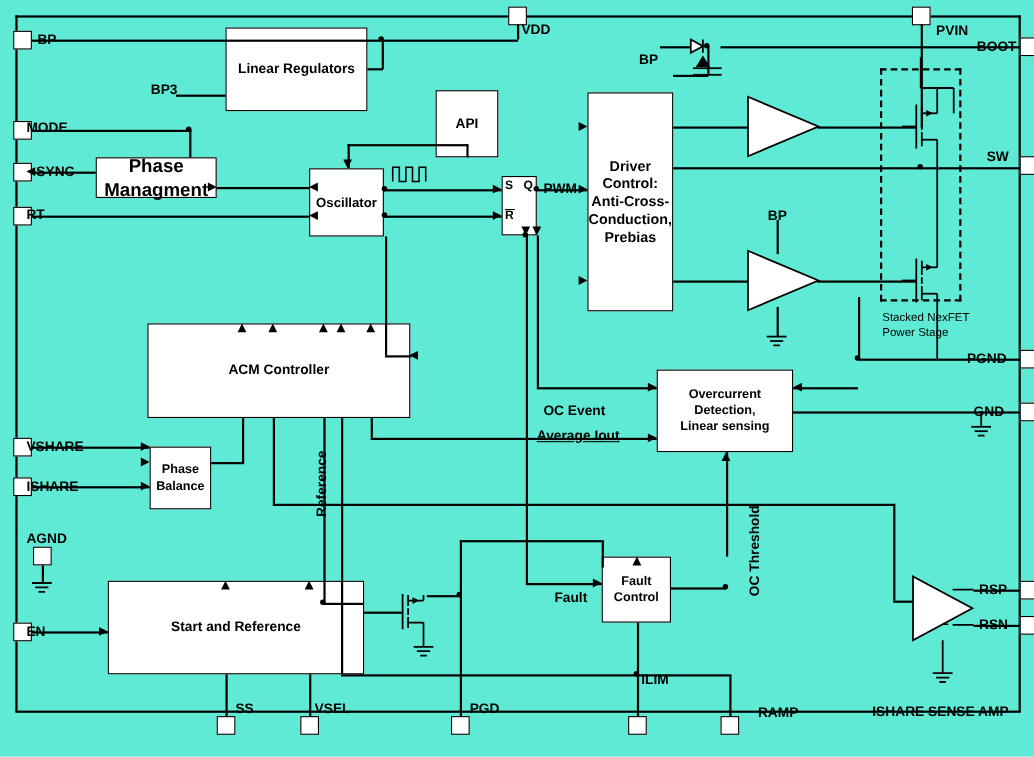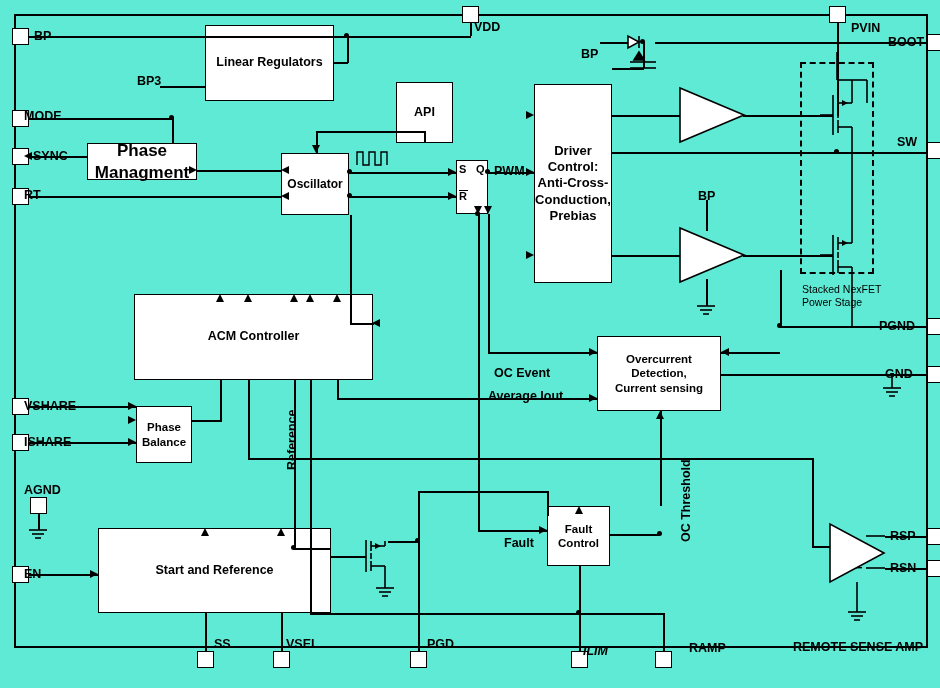--- a/index.html
+++ b/index.html
@@ -75,21 +75,21 @@
   <div class="pin" style="left:197px;top:651px;width:17px;height:17px;"></div>
   <div class="lbl" style="left:214px;top:637px;">SS</div>
 
   <div class="pin" style="left:273px;top:651px;width:17px;height:17px;"></div>
   <div class="lbl" style="left:286px;top:637px;text-align:center;">VSEL</div>
 
   <div class="pin" style="left:410px;top:651px;width:17px;height:17px;"></div>
   <div class="lbl" style="left:427px;top:637px;">PGD</div>
 
   <div class="pin" style="left:571px;top:651px;width:17px;height:17px;"></div>
-  <div class="lbl" style="left:583px;top:644px;font-style:italic;">ILIM</div>
+  <div class="lbl" style="left:583px;top:611px;">ILIM</div>
 
   <div class="pin" style="left:655px;top:651px;width:17px;height:17px;"></div>
   <div class="lbl" style="left:689px;top:641px;">RAMP</div>
 
   <div class="pin" style="left:927px;top:528px;width:17px;height:17px;"></div>
   <div class="lbl" style="left:890px;top:529px;">RSP</div>
 
   <div class="pin" style="left:927px;top:560px;width:17px;height:17px;"></div>
   <div class="lbl" style="left:890px;top:561px;">RSN</div>
 
@@ -105,45 +105,45 @@
 Anti-Cross-Conduction,
 Prebias</div>
 
   <div class="blk" style="left:134px;top:294px;width:239px;height:86px;">ACM Controller</div>
 
   <div class="blk" style="left:136px;top:406px;width:56px;height:57px;font-size:11.5px;white-space:pre-line;">Phase
 Balance</div>
 
   <div class="blk" style="left:597px;top:336px;width:124px;height:75px;font-size:11.5px;white-space:pre-line;">Overcurrent
 Detection,
-Current sensing</div>
+Linear sensing</div>
 
   <div class="blk" style="left:547px;top:506px;width:63px;height:60px;font-size:11.5px;white-space:pre-line;">Fault
 Control</div>
 
   <div class="blk" style="left:98px;top:528px;width:233px;height:85px;">Start and Reference</div>
 
   <div class="blk" style="left:456px;top:160px;width:32px;height:54px;background:#fff;"></div>
   <div class="lbl" style="left:459px;top:163px;font-size:11px;">S</div>
   <div class="lbl" style="left:476px;top:163px;font-size:11px;">Q</div>
   <div class="lbl" style="left:459px;top:190px;font-size:11px;">R</div>
   <div class="wire h" style="left:459px;top:190px;width:9px;height:1px;"></div>
 
   <div class="lbl" style="left:137px;top:74px;">BP3</div>
   <div class="lbl" style="left:581px;top:47px;">BP</div>
   <div class="lbl" style="left:698px;top:189px;">BP</div>
   <div class="lbl" style="left:494px;top:164px;">PWM</div>
   <div class="lbl" style="left:494px;top:366px;">OC Event</div>
-  <div class="lbl" style="left:488px;top:389px;">Average Iout</div>
+  <div class="lbl" style="left:488px;top:389px;text-decoration:underline;">Average Iout</div>
   <div class="lbl" style="left:504px;top:536px;">Fault</div>
   <div class="lbl vert" style="left:285px;top:470px;transform:rotate(-90deg);">Reference</div>
   <div class="lbl vert" style="left:679px;top:542px;transform:rotate(-90deg);">OC Threshold</div>
   <div class="lbl small" style="left:802px;top:283px;white-space:pre-line;line-height:1.2;">Stacked NexFET
 Power Stage</div>
-  <div class="lbl" style="left:793px;top:640px;">REMOTE SENSE AMP</div>
+  <div class="lbl" style="left:793px;top:640px;">ISHARE SENSE AMP</div>
   <div class="lbl" style="left:855px;top:539px;font-size:13px;">+</div>
   <div class="lbl" style="left:855px;top:560px;font-size:13px;">−</div>
 
   <div class="wire h" style="left:29px;top:36px;width:320px;"></div>
   <div class="wire v" style="left:347px;top:36px;height:27px;"></div>
   <div class="wire h" style="left:334px;top:62px;width:14px;"></div>
   <div class="wire h" style="left:160px;top:86px;width:45px;"></div>
 
   <div class="wire v" style="left:470px;top:22px;height:14px;"></div>
   <div class="wire h" style="left:349px;top:36px;width:122px;"></div>

